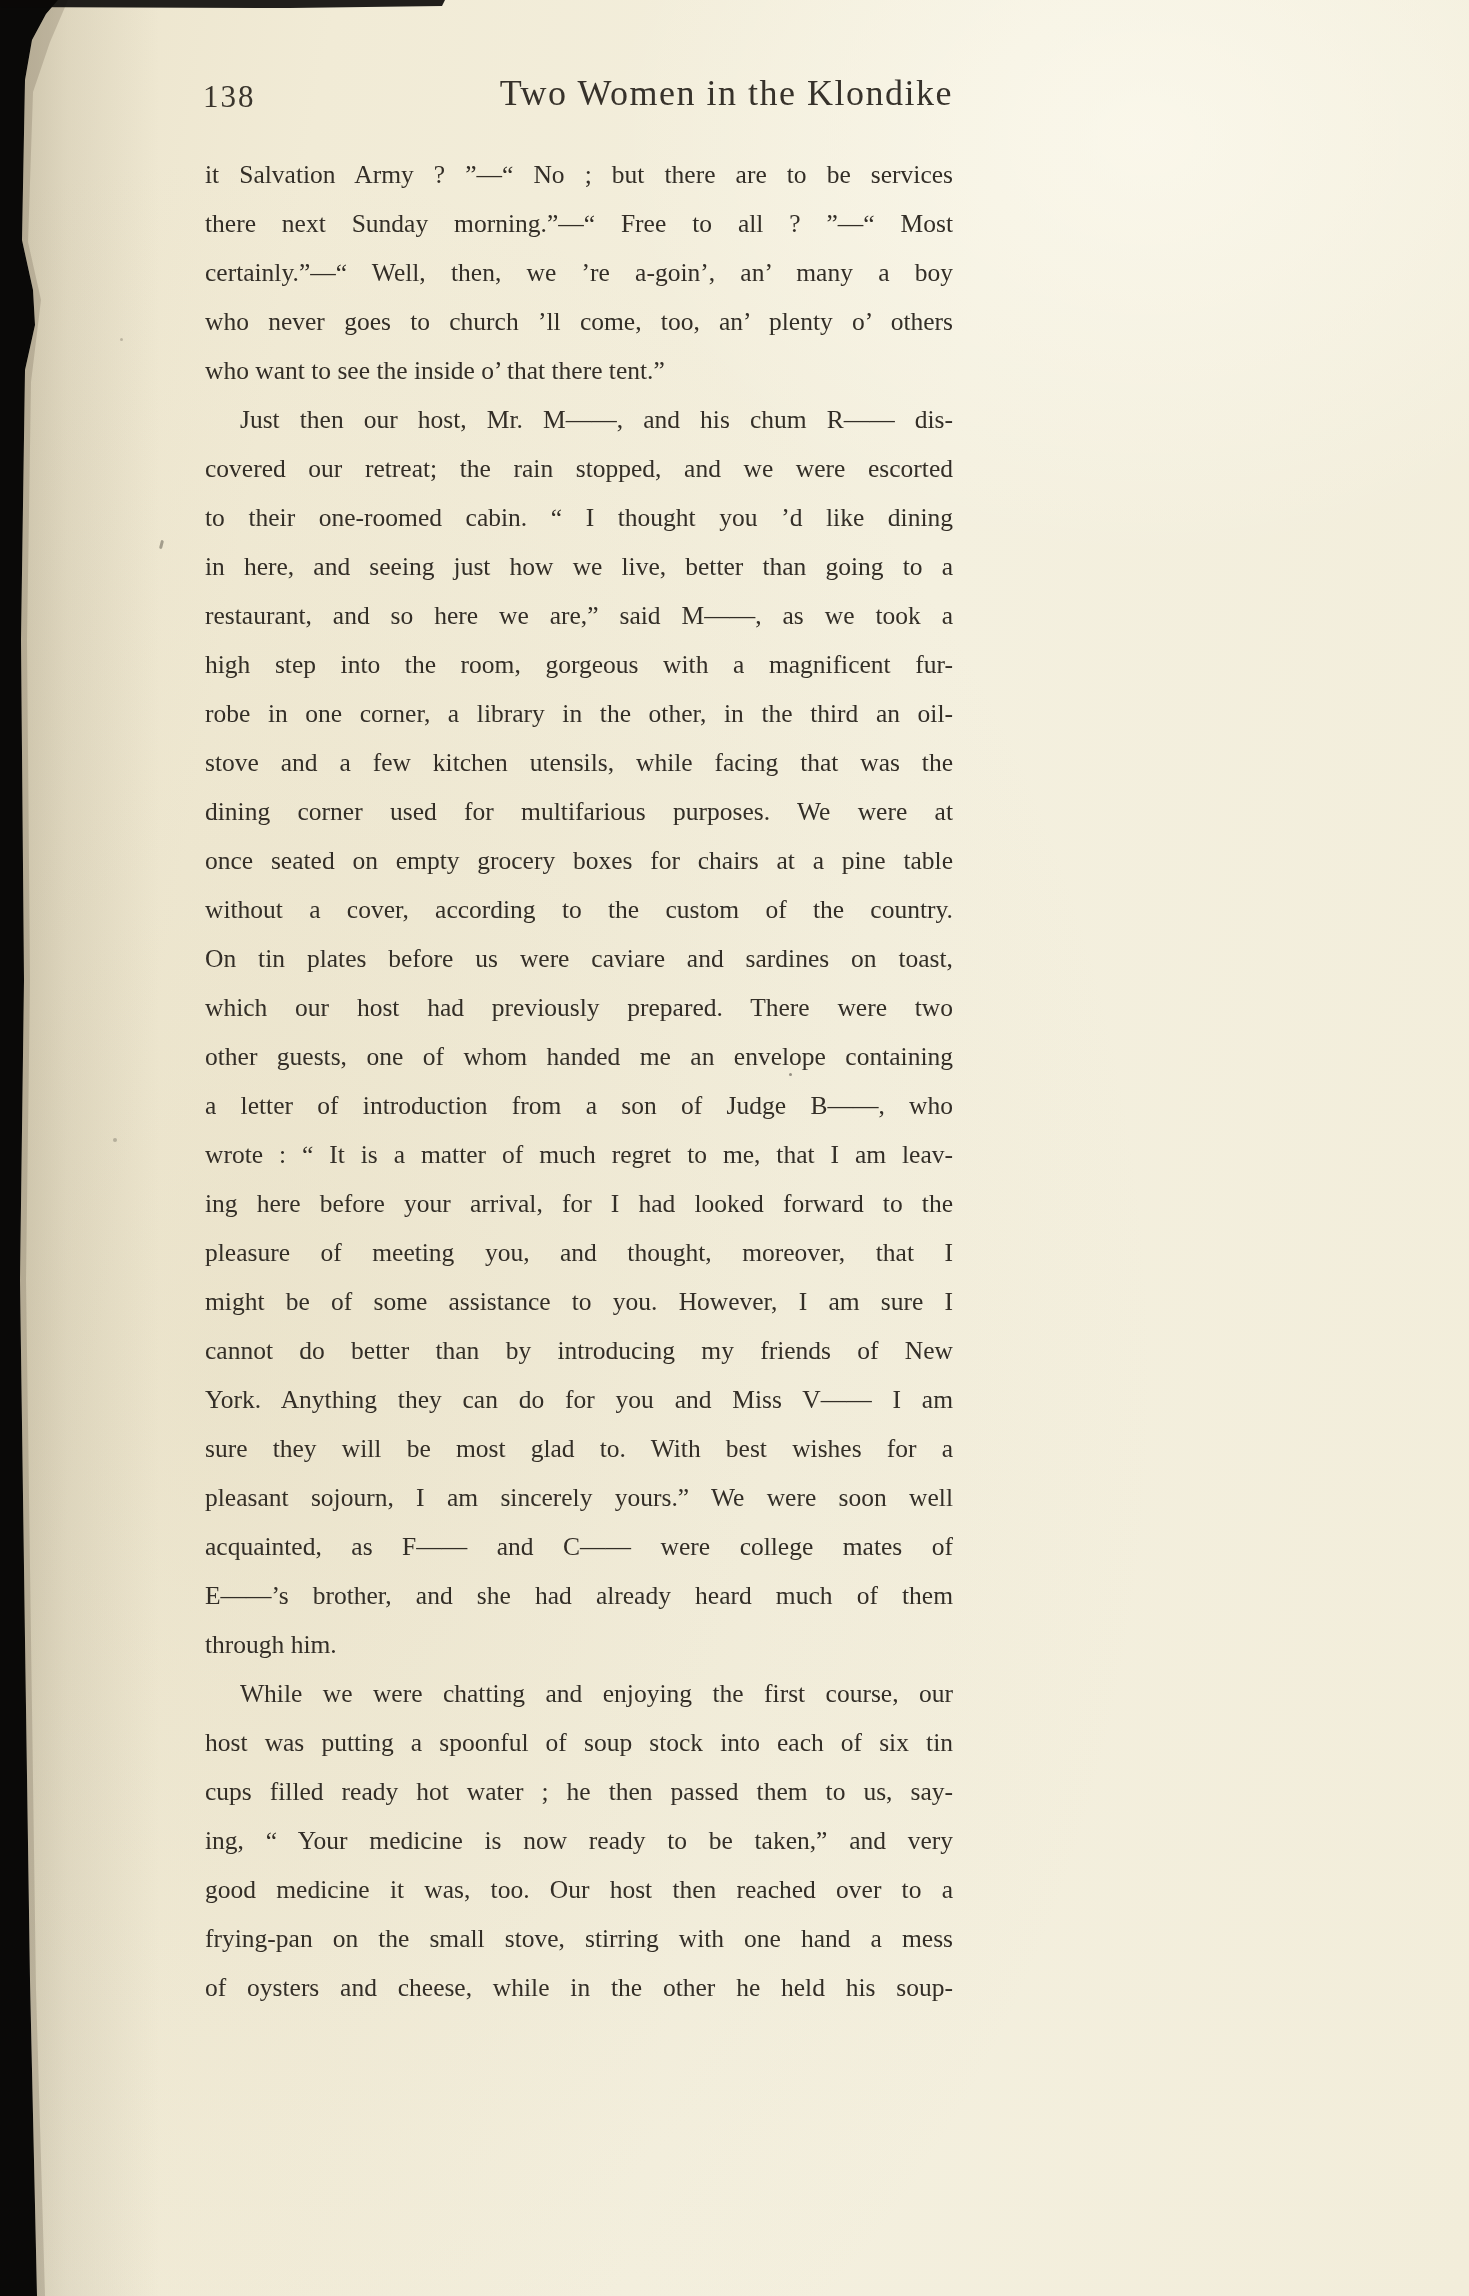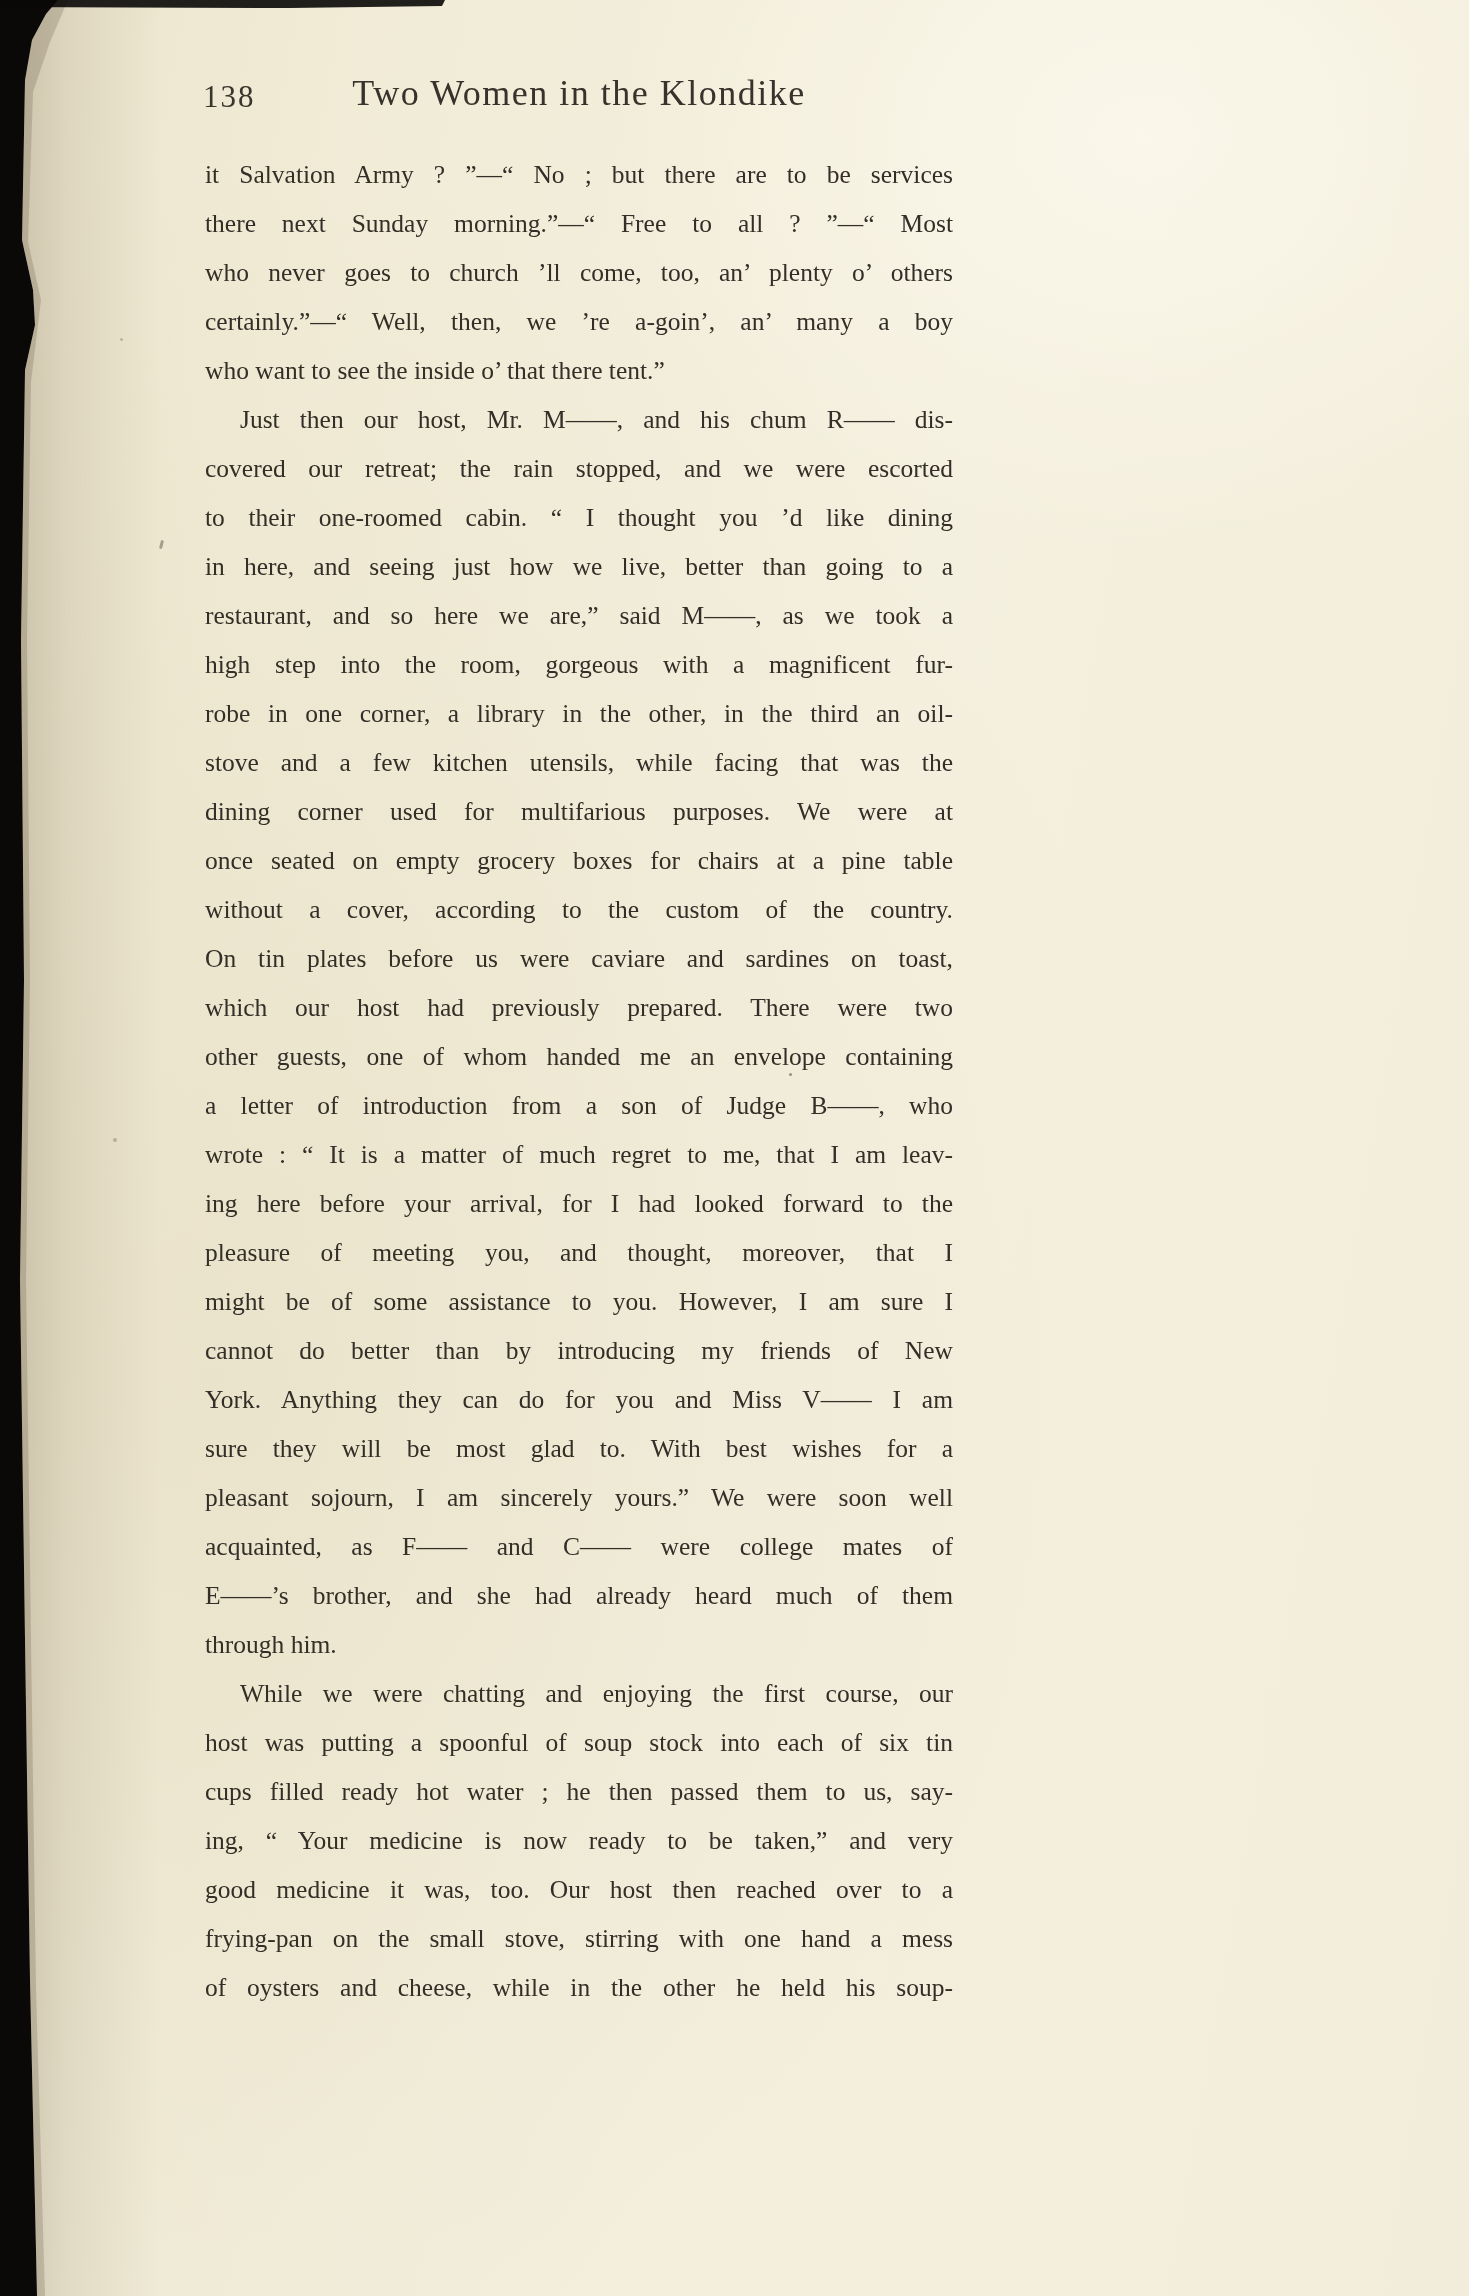--- a/index.html
+++ b/index.html
@@ -49,21 +49,21 @@
     left: -2px;
     top: 7px;
     font-size: 31px;
     letter-spacing: 2px;
     color: #3a352d;
   }
   .running-title {
     position: absolute;
     left: 0; right: 0;
     margin: 0;
-    text-align: center;
+    text-align: right;
     font-size: 36px;
     font-weight: 400;
     letter-spacing: 1.5px;
     color: #37322b;
     white-space: nowrap;
   }
   .text-block {
     position: absolute;
     left: 205px;
     top: 142px;
@@ -113,22 +113,22 @@
 
   <header class="page-header">
     <span class="folio">138</span>
     <h1 class="running-title">Two Women in the Klondike</h1>
   </header>
 
   <main class="text-block" id="body-text">
       <div class="paragraph">
         <div class="line">it Salvation Army ? ”—“ No ; but there are to be services</div>
         <div class="line">there next Sunday morning.”—“ Free to all ? ”—“ Most</div>
+        <div class="line">certainly.”—“ Well, then, we ’re a-goin’, an’ many a boy</div>
         <div class="line">who never goes to church ’ll come, too, an’ plenty o’ others</div>
-        <div class="line">certainly.”—“ Well, then, we ’re a-goin’, an’ many a boy</div>
         <div class="line lastline">who want to see the inside o’ that there tent.”</div>
       </div>
       <div class="paragraph">
         <div class="line first">Just then our host, Mr. M——, and his chum R—— dis-</div>
         <div class="line">covered our retreat; the rain stopped, and we were escorted</div>
         <div class="line">to their one-roomed cabin. “ I thought you ’d like dining</div>
         <div class="line">in here, and seeing just how we live, better than going to a</div>
         <div class="line">restaurant, and so here we are,” said M——, as we took a</div>
         <div class="line">high step into the room, gorgeous with a magnificent fur-</div>
         <div class="line">robe in one corner, a library in the other, in the third an oil-</div>

